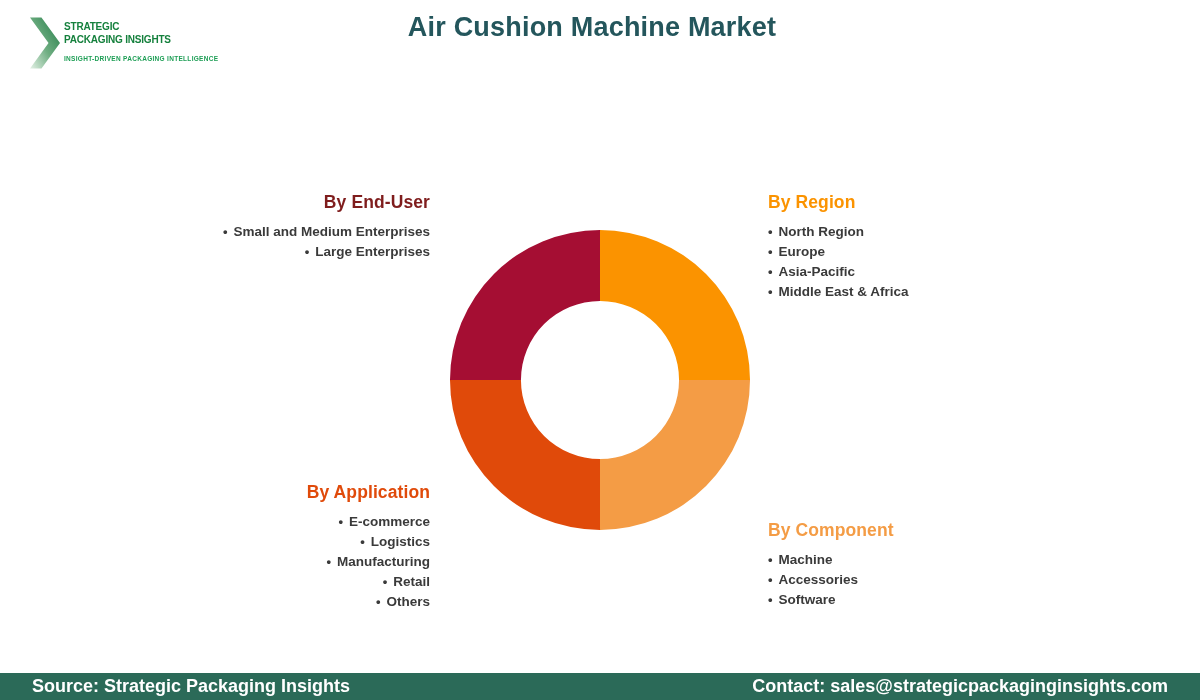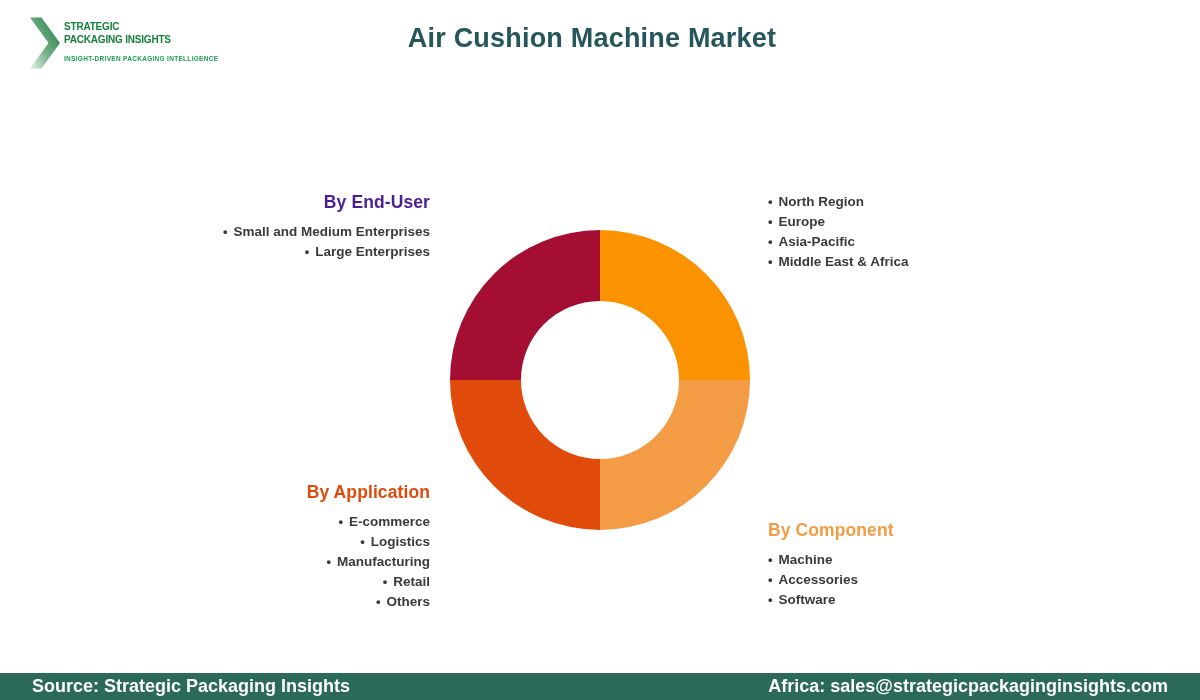--- a/index.html
+++ b/index.html
@@ -14,21 +14,21 @@
 
   
   .logo { position: absolute; left: 30px; top: 12px; display: flex; align-items: flex-start; }
   .logo-chevron { width: 30px; height: 58px; margin-top: 2px; }
   .logo-text { margin-left: 4px; padding-top: 8px; }
   .logo-line { font-size: 10px; font-weight: bold; letter-spacing: -0.2px; line-height: 13px; color: #15803d; }
   .logo-tagline { font-size: 6.5px; font-weight: bold; letter-spacing: 0.3px; color: #1d9e55; margin-top: 9px; }
 
   
   .page-title {
-    position: absolute; left: 0; top: 23px; width: 1140px;
+    position: absolute; left: 0; top: 12px; width: 1140px;
     text-align: center; font-size: 27px; font-weight: bold; color: #24565c;
     letter-spacing: 0.2px;
     padding-left: 44px;
   }
 
   
   .donut-wrap { position: absolute; left: 450px; top: 230px; width: 300px; height: 300px; }
 
   
   .section { position: absolute; }
@@ -79,28 +79,29 @@
   <div class="donut-wrap">
     <svg id="donut-svg" width="300" height="300" viewBox="0 0 300 300">
         <path d="M 150.00 0.00 A 150 150 0 0 1 300.00 150.00 L 229.05 150.00 A 79.05 79.05 0 0 0 150.00 70.95 Z" fill="#FB9300"></path>
         <path d="M 300.00 150.00 A 150 150 0 0 1 150.00 300.00 L 150.00 229.05 A 79.05 79.05 0 0 0 229.05 150.00 Z" fill="#F49C45"></path>
         <path d="M 150.00 300.00 A 150 150 0 0 1 0.00 150.00 L 70.95 150.00 A 79.05 79.05 0 0 0 150.00 229.05 Z" fill="#E04A0A"></path>
         <path d="M 0.00 150.00 A 150 150 0 0 1 150.00 0.00 L 150.00 70.95 A 79.05 79.05 0 0 0 70.95 150.00 Z" fill="#A50E33"></path>
       </svg>
   </div>
 
   <div class="section align-right" id="section-end-user">
-    <div class="section-heading" style="color: #4c1d95; text-align: right;">By End-User</div>
+    <div class="section-heading" style="color: #7f1d1d; text-align: right;">By End-User</div>
     <ul class="section-list">
         <li><span class="bullet">•</span><span>Small and Medium Enterprises</span></li>
         <li><span class="bullet">•</span><span>Large Enterprises</span></li>
       </ul>
   </div>
 
   <div class="section align-left" id="section-region">
+    <div class="section-heading" style="color: rgb(251, 147, 0);">By Region</div>
     <ul class="section-list">
         <li><span class="bullet">•</span><span>North Region</span></li>
         <li><span class="bullet">•</span><span>Europe</span></li>
         <li><span class="bullet">•</span><span>Asia-Pacific</span></li>
         <li><span class="bullet">•</span><span>Middle East &amp; Africa</span></li>
       </ul>
   </div>
 
   <div class="section align-right" id="section-application">
     <div class="section-heading" style="color: rgb(224, 74, 10);">By Application</div>
@@ -117,16 +118,16 @@
     <div class="section-heading" style="color: rgb(244, 156, 69);">By Component</div>
     <ul class="section-list">
         <li><span class="bullet">•</span><span>Machine</span></li>
         <li><span class="bullet">•</span><span>Accessories</span></li>
         <li><span class="bullet">•</span><span>Software</span></li>
       </ul>
   </div>
 
   <div class="footer" style="background: rgb(43, 106, 88);">
     <span>Source: Strategic Packaging Insights</span>
-    <span>Africa: sales@strategicpackaginginsights.com</span>
+    <span>Contact: sales@strategicpackaginginsights.com</span>
   </div>
 
 </div>
 
 </body></html>

